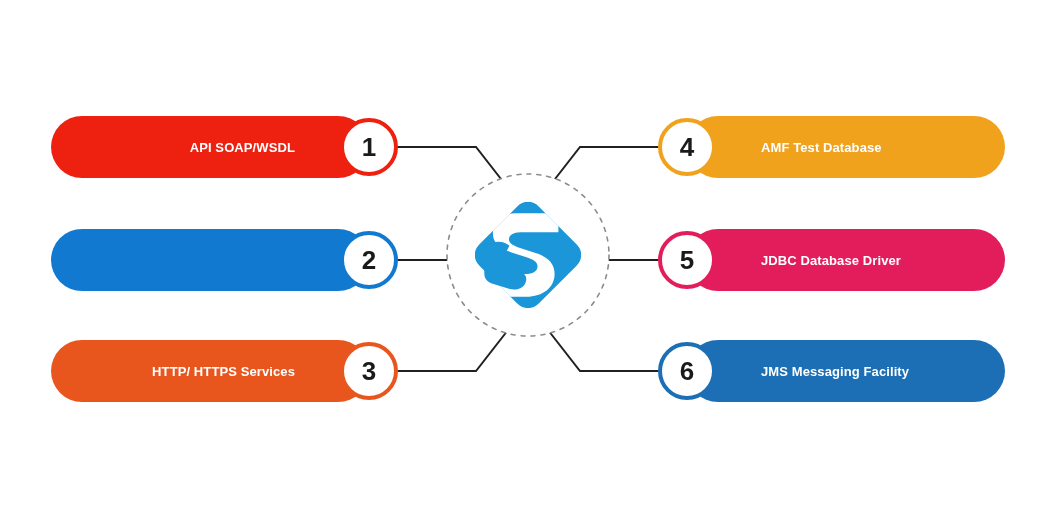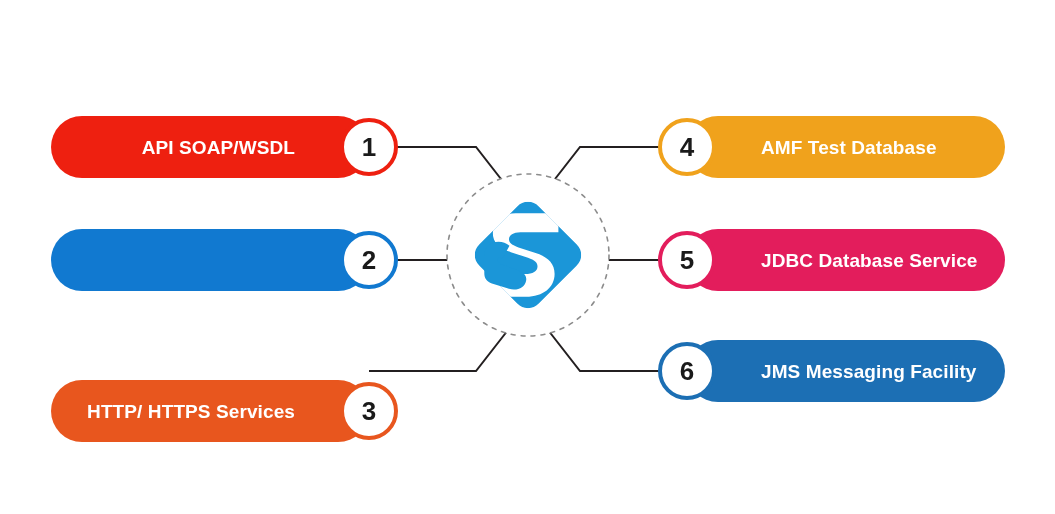--- a/index.html
+++ b/index.html
@@ -46,21 +46,21 @@
     padding-right: 74px;
   }
   .pill.right {
     left: 687px;
     width: 318px;
     justify-content: flex-start;
     padding-left: 74px;
   }
   .pill-label {
     color: #ffffff;
-    font-size: 19px;
+    font-size: 13px;
     font-weight: bold;
     letter-spacing: 0.1px;
     white-space: nowrap;
     line-height: 1;
   }
 
   
   .badge {
     position: absolute;
     top: 2px;
@@ -192,36 +192,36 @@
       <span class="badge-number">1</span>
     </span>
   </div>
 
   <div class="pill left" style="top: 229px; background: rgb(17, 121, 208);">
     <span class="badge" style="border-color: rgb(17, 121, 208);">
       <span class="badge-number">2</span>
     </span>
   </div>
 
-  <div class="pill left" style="top: 340px; background: rgb(232, 86, 30); margin-top: 40px;">
+  <div class="pill left" style="top: 340px; background: rgb(232, 86, 30);">
     <span class="pill-label">HTTP/ HTTPS Services</span>
     <span class="badge" style="border-color: rgb(232, 86, 30);">
       <span class="badge-number">3</span>
     </span>
   </div>
 
   <div class="pill right" style="top: 116px; background: rgb(240, 162, 28);">
     <span class="pill-label">AMF Test Database</span>
     <span class="badge" style="border-color: rgb(240, 162, 28);">
       <span class="badge-number">4</span>
     </span>
   </div>
 
   <div class="pill right" style="top: 229px; background: rgb(227, 29, 92);">
-    <span class="pill-label">JDBC Database Service</span>
+    <span class="pill-label">JDBC Database Driver</span>
     <span class="badge" style="border-color: rgb(227, 29, 92);">
       <span class="badge-number">5</span>
     </span>
   </div>
 
   <div class="pill right" style="top: 340px; background: rgb(28, 111, 180);">
     <span class="pill-label">JMS Messaging Facility</span>
     <span class="badge" style="border-color: rgb(28, 111, 180);">
       <span class="badge-number">6</span>
     </span>

